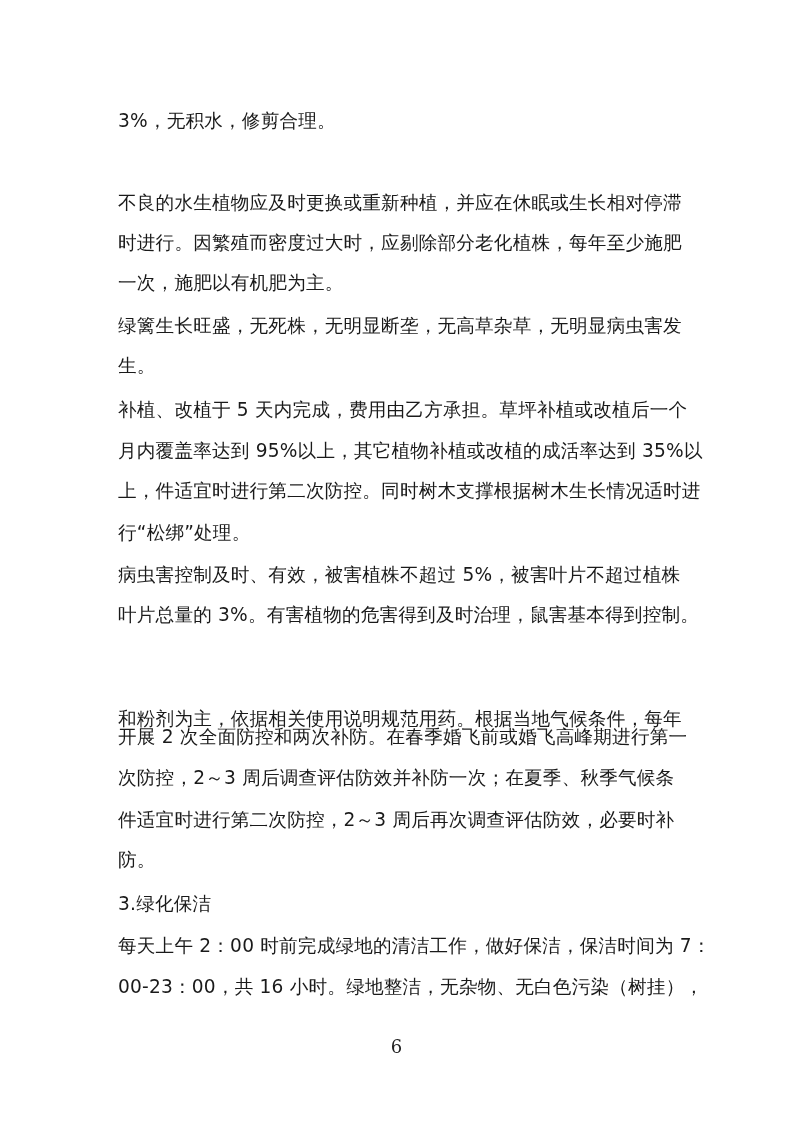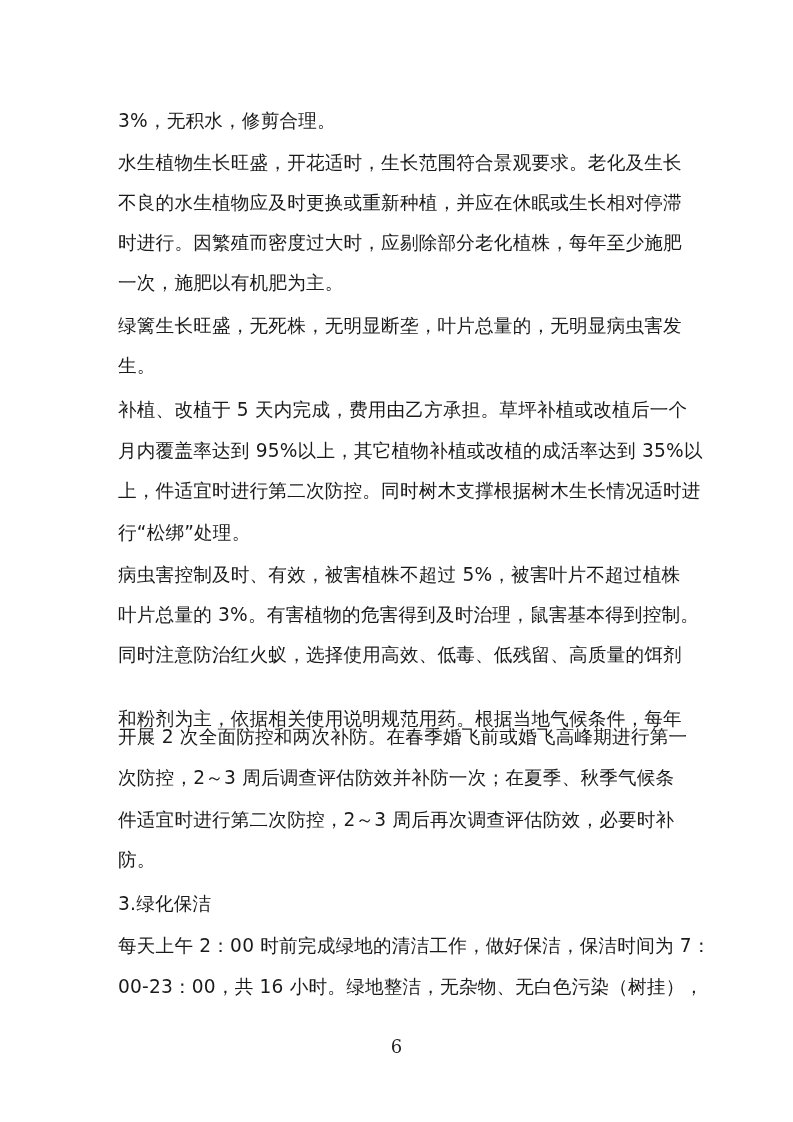--- a/index.html
+++ b/index.html
@@ -9,33 +9,31 @@
   .line { position: absolute; left: 118px; width: 580px; font-size: 18.6px; line-height: 24px;
           white-space: nowrap; letter-spacing: 0.2px; }
   .page-number { position: absolute; left: 0; width: 793px; top: 1036px; text-align: center;
                  font-family: "DejaVu Serif", "Liberation Serif", serif; font-size: 18px; color: #222; }
 </style>
 </head>
 <body>
 
 <div class="page">
   <div class="line" style="top:109px">3%，无积水，修剪合理。</div>
-  <div class="line" style="top:151px">水生植物生长旺盛，开花适时，生长范围符合景观要求。老化及生长</div>
   <div class="line" style="top:191px">不良的水生植物应及时更换或重新种植，并应在休眠或生长相对停滞</div>
   <div class="line" style="top:271px">一次，施肥以有机肥为主。</div>
   <div class="line" style="top:231px">时进行。因繁殖而密度过大时，应剔除部分老化植株，每年至少施肥</div>
-  <div class="line" style="top:314px">绿篱生长旺盛，无死株，无明显断垄，叶片总量的，无明显病虫害发</div>
+  <div class="line" style="top:314px">绿篱生长旺盛，无死株，无明显断垄，无高草杂草，无明显病虫害发</div>
   <div class="line" style="top:354px">生。</div>
   <div class="line" style="top:398px">补植、改植于 5 天内完成，费用由乙方承担。草坪补植或改植后一个</div>
   <div class="line" style="top:439px">月内覆盖率达到 95%以上，其它植物补植或改植的成活率达到 35%以</div>
   <div class="line" style="top:479px">上，件适宜时进行第二次防控。同时树木支撑根据树木生长情况适时进</div>
   <div class="line" style="top:521px">行“松绑”处理。</div>
   <div class="line" style="top:563px">病虫害控制及时、有效，被害植株不超过 5%，被害叶片不超过植株</div>
   <div class="line" style="top:603px">叶片总量的 3%。有害植物的危害得到及时治理，鼠害基本得到控制。</div>
-  <div class="line" style="top:643px">同时注意防治红火蚁，选择使用高效、低毒、低残留、高质量的饵剂</div>
   <div class="line" style="top:707px">和粉剂为主，依据相关使用说明规范用药。根据当地气候条件，每年</div>
   <div class="line" style="top:725px">开展 2 次全面防控和两次补防。在春季婚飞前或婚飞高峰期进行第一</div>
   <div class="line" style="top:766px">次防控，2～3 周后调查评估防效并补防一次；在夏季、秋季气候条</div>
   <div class="line" style="top:808px">件适宜时进行第二次防控，2～3 周后再次调查评估防效，必要时补</div>
   <div class="line" style="top:848px">防。</div>
   <div class="line" style="top:892px">3.绿化保洁</div>
   <div class="line" style="top:934px">每天上午 2：00 时前完成绿地的清洁工作，做好保洁，保洁时间为 7：</div>
   <div class="line" style="top:975px">00-23：00，共 16 小时。绿地整洁，无杂物、无白色污染（树挂），</div>
 
   <div class="page-number">6</div>

